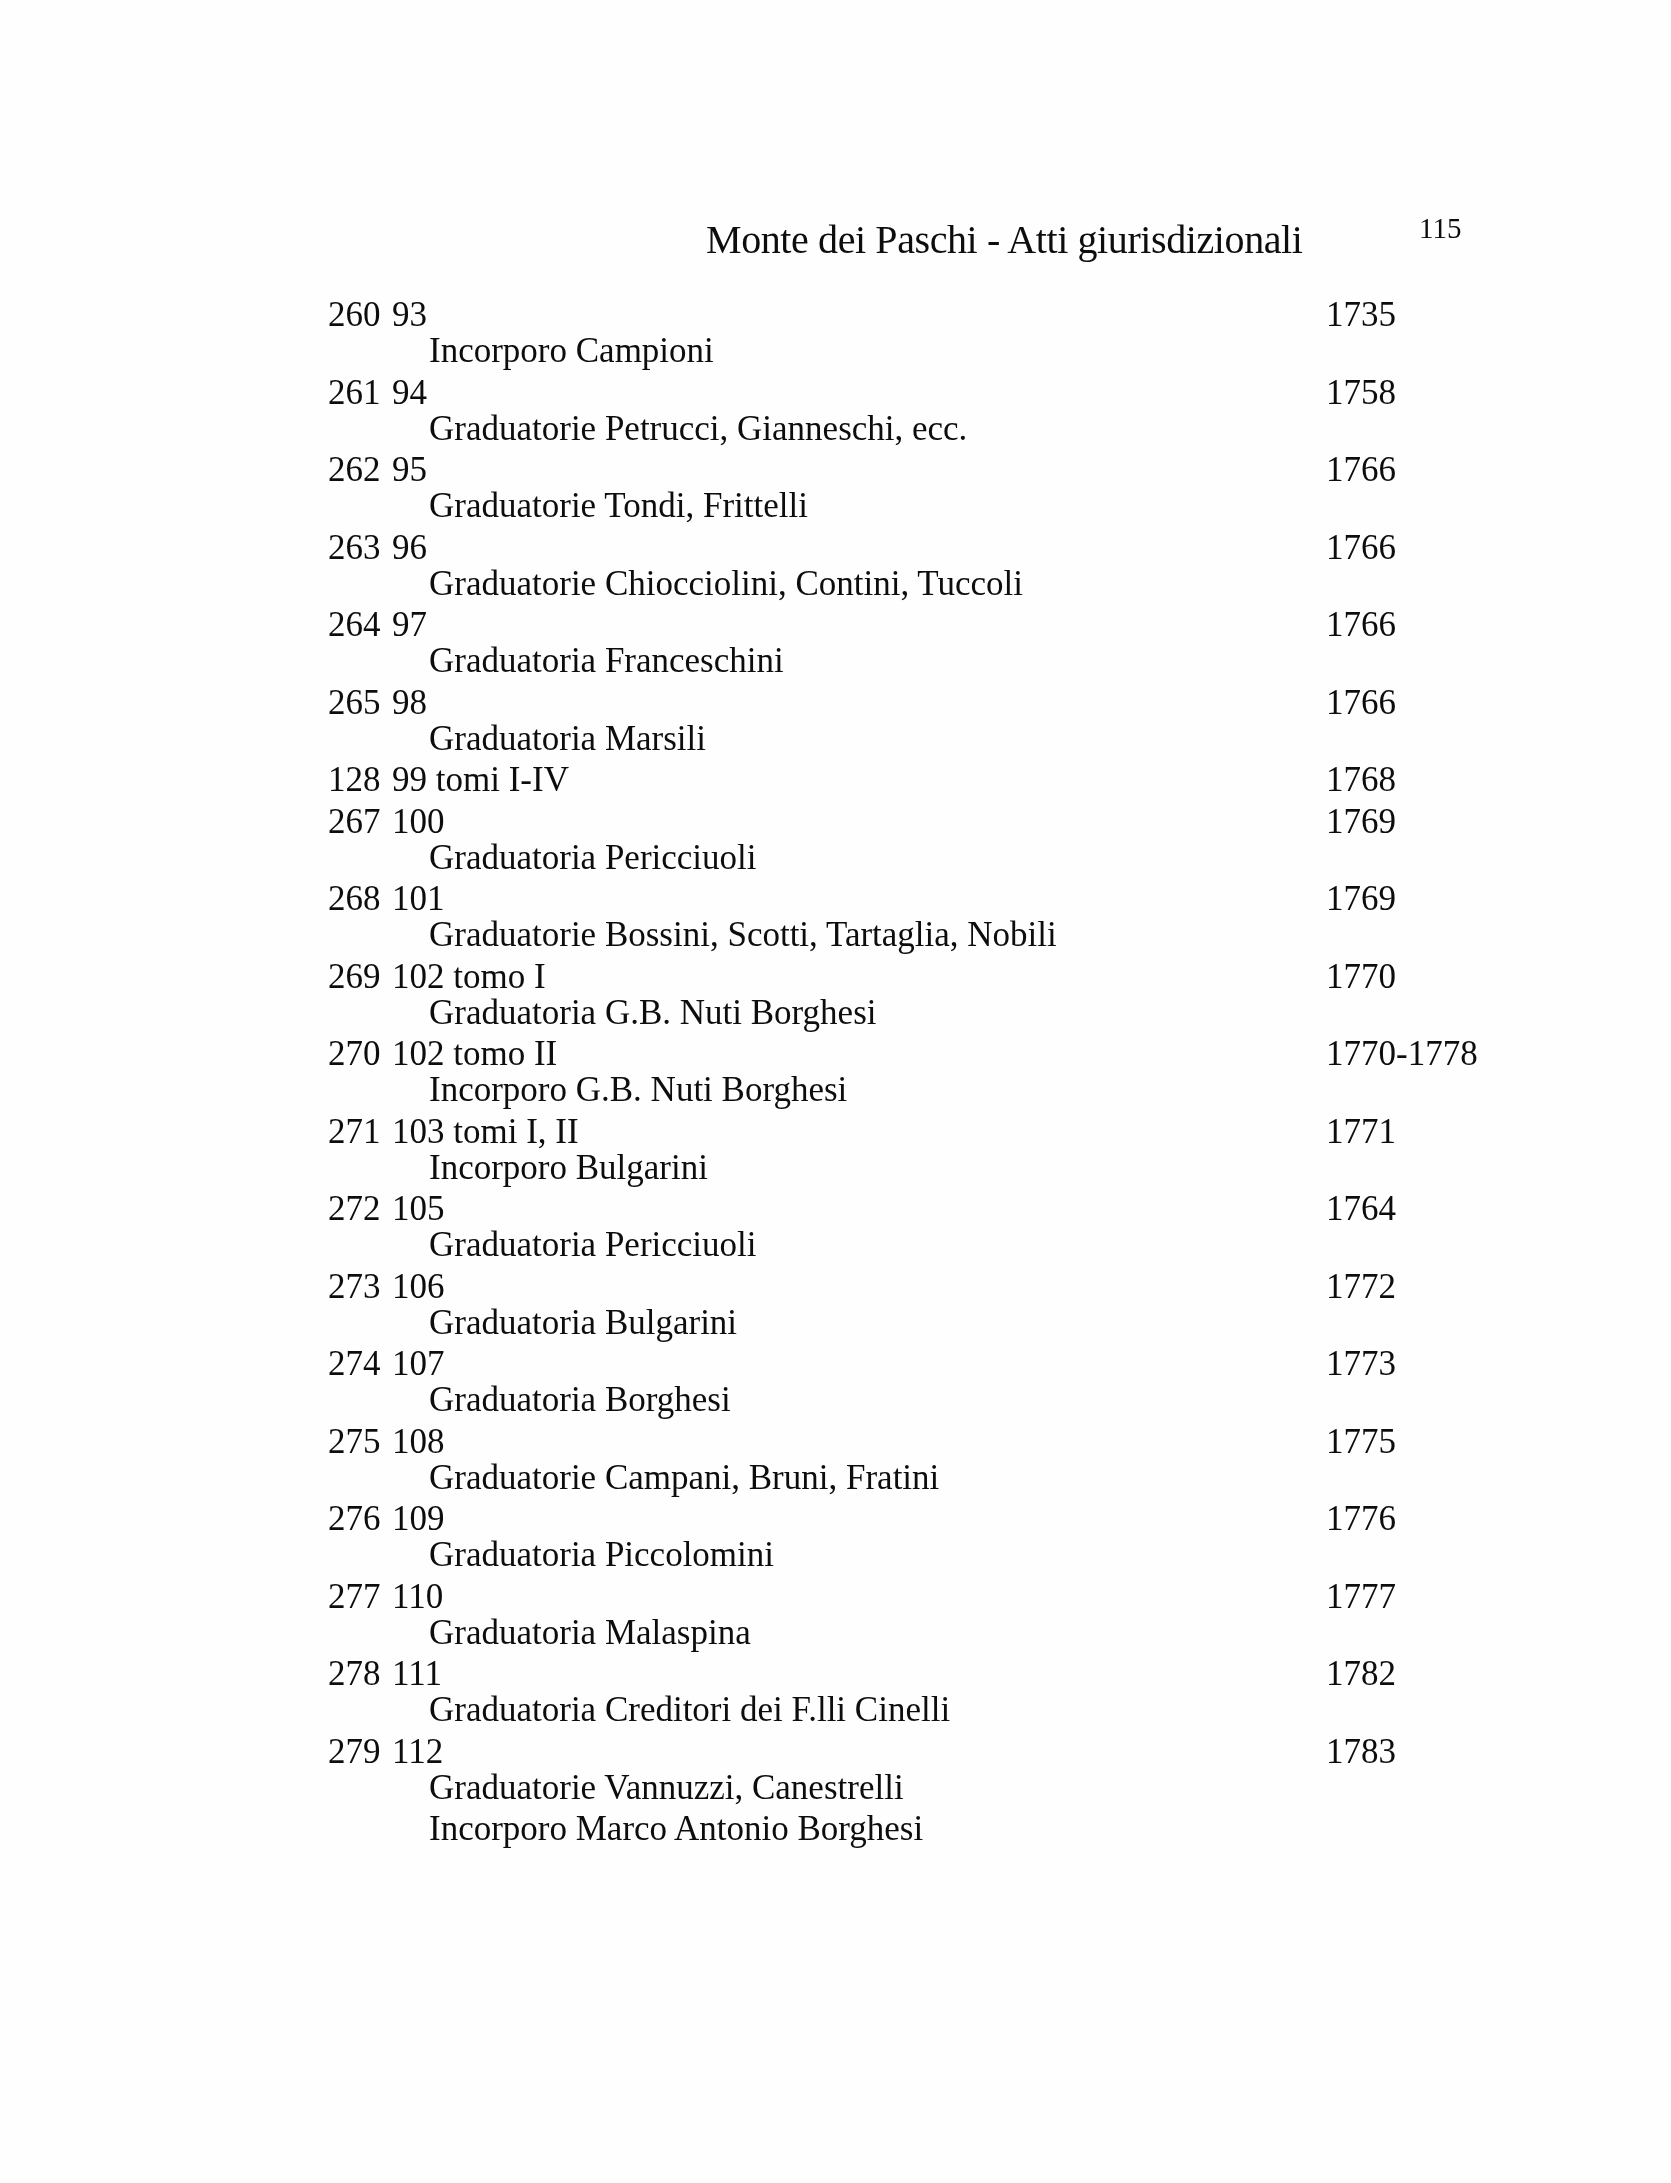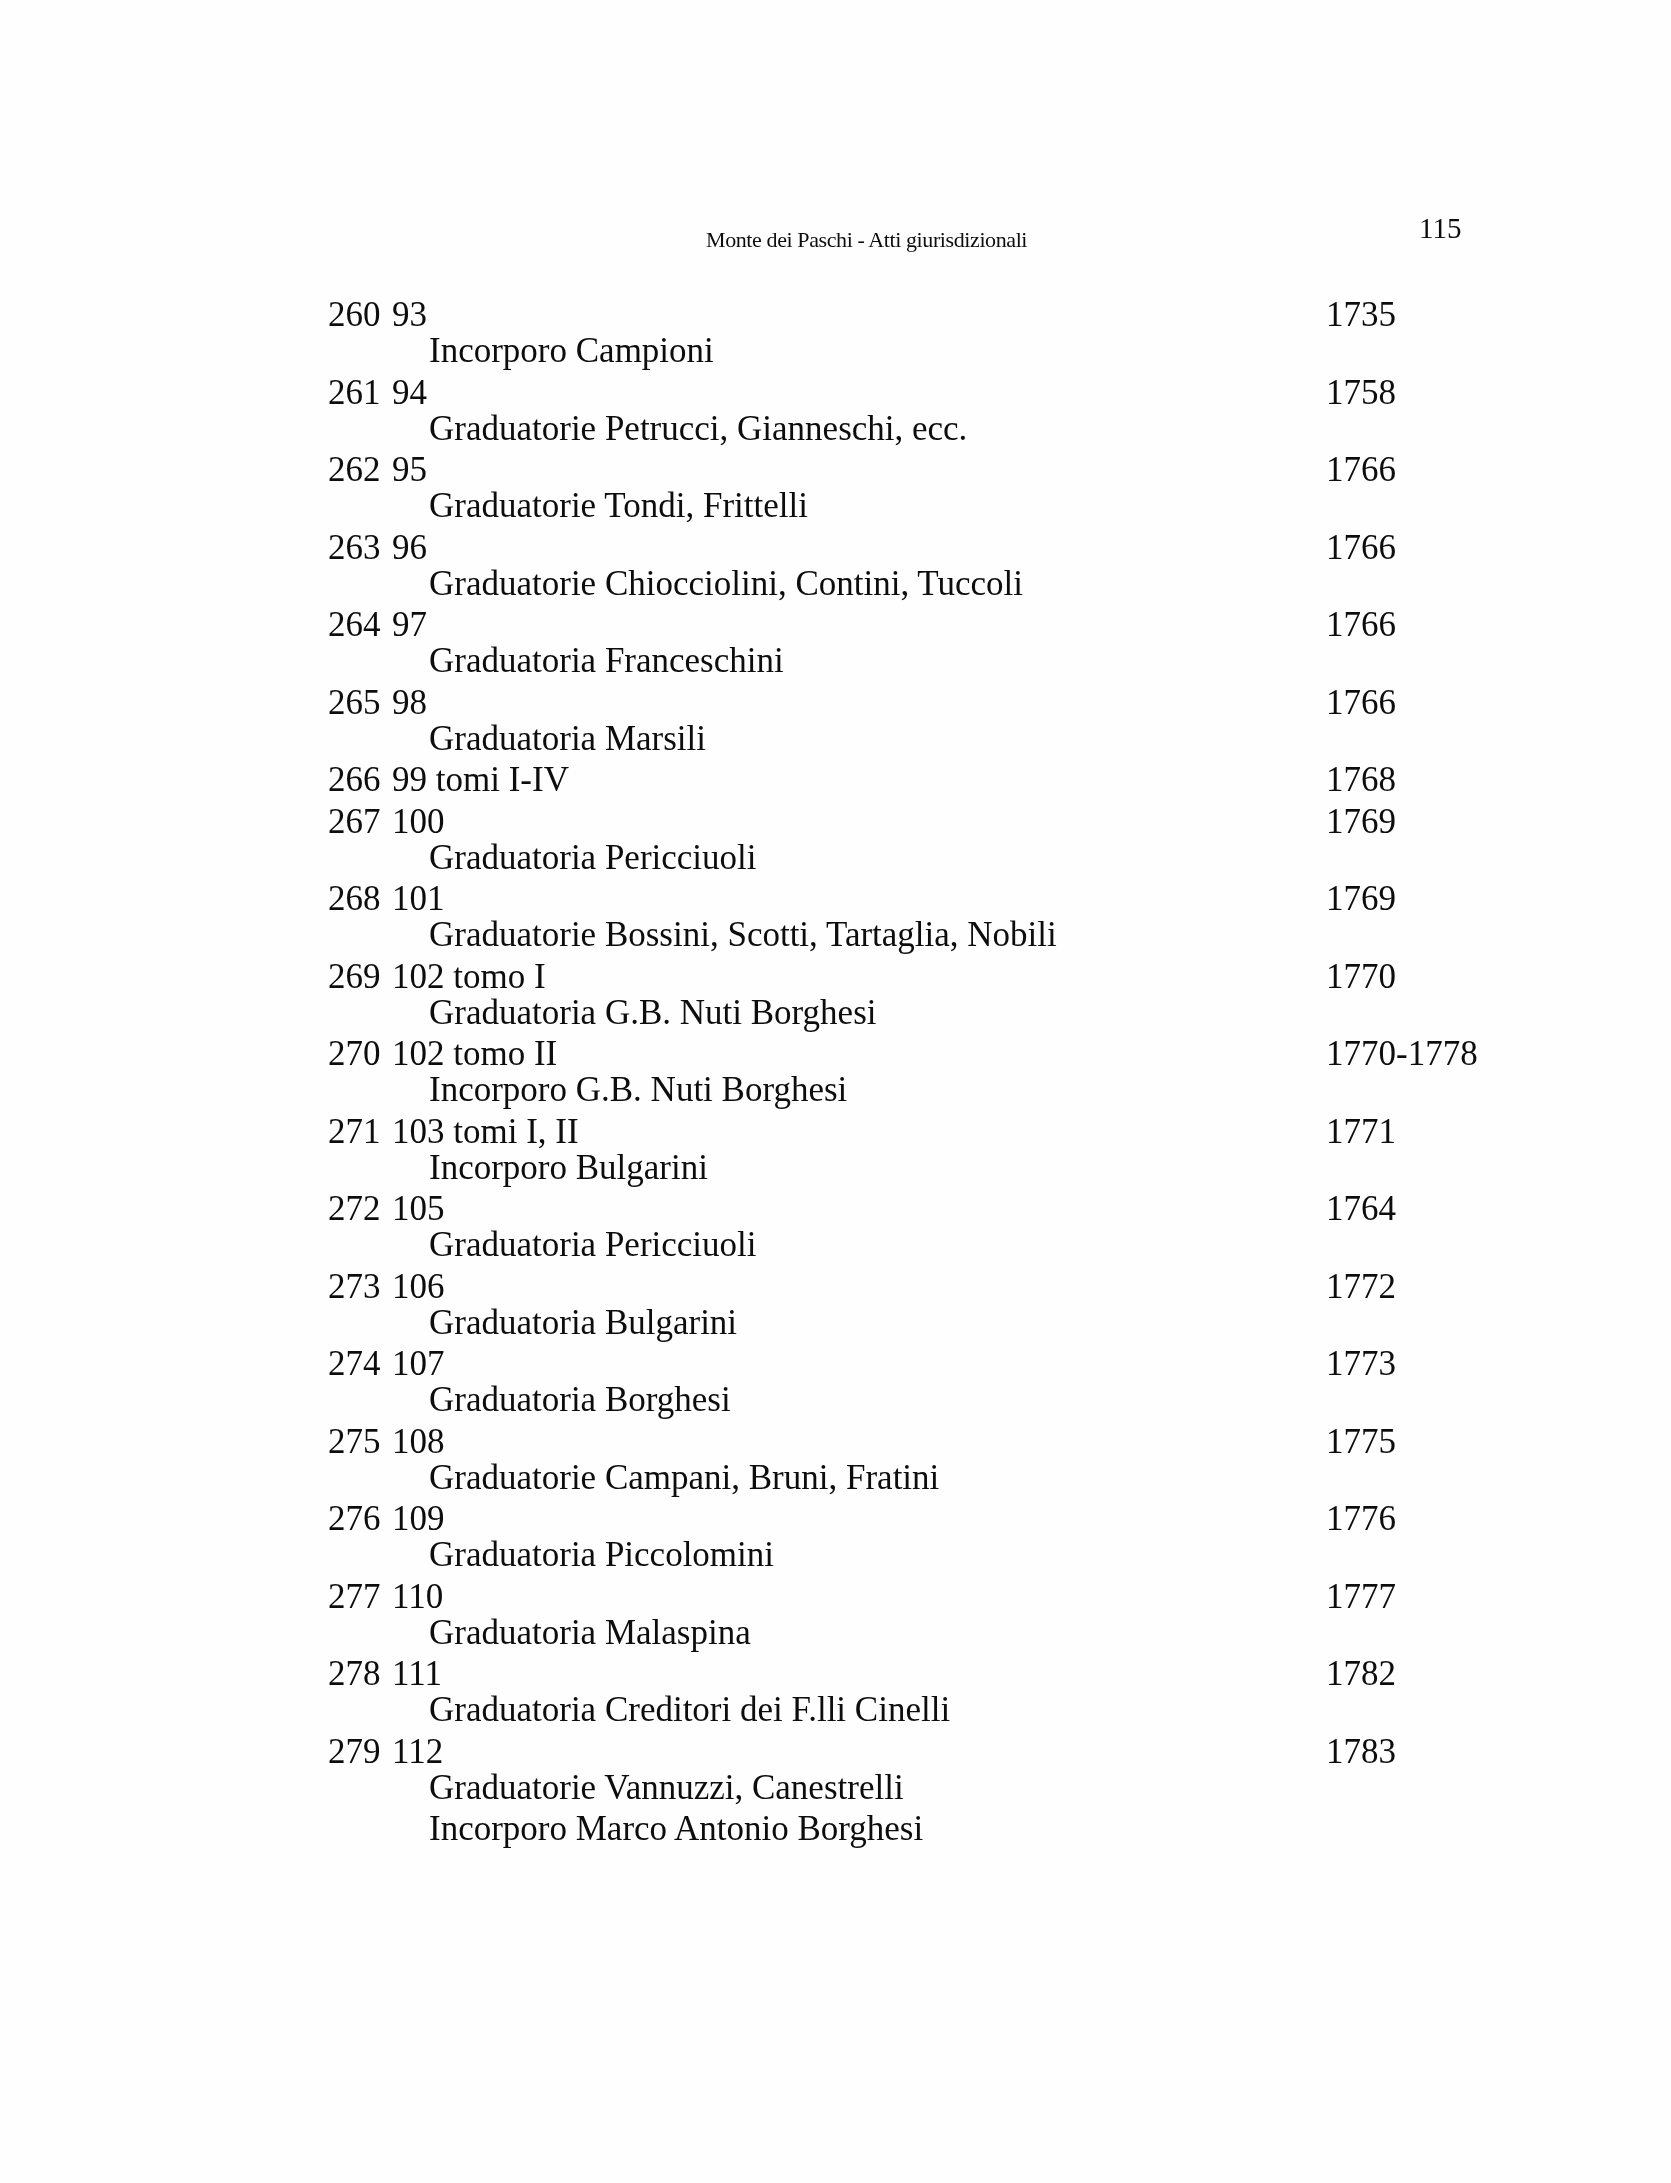--- a/index.html
+++ b/index.html
@@ -15,21 +15,21 @@
     background: #fefefe;
     color: #0d0d0d;
     font-family: "Liberation Serif", "DejaVu Serif", serif;
     overflow: hidden;
   }
   
   .running-header {
     position: absolute;
     left: 706px;
     top: 223px;
-    font-size: 22px;
+    font-size: 40px;
     line-height: 33px;
     letter-spacing: -0.4px;
     white-space: nowrap;
   }
   .page-number {
     position: absolute;
     left: 1419px;
     top: 204px;
     font-size: 29px;
     line-height: 48px;
@@ -123,21 +123,21 @@
   <div class="entry">
     <div class="entry-line1">
       <span class="entry-number">265</span><span class="entry-unit">98</span>
       <span class="entry-years">1766</span>
     </div>
     <div class="entry-line2">Graduatoria Marsili</div>
   </div>
 
   <div class="entry">
     <div class="entry-line1">
-      <span class="entry-number">266</span><span class="entry-unit">99 tomi I-IV</span>
+      <span class="entry-number">128</span><span class="entry-unit">99 tomi I-IV</span>
       <span class="entry-years">1768</span>
     </div>
   </div>
 
   <div class="entry">
     <div class="entry-line1">
       <span class="entry-number">267</span><span class="entry-unit">100</span>
       <span class="entry-years">1769</span>
     </div>
     <div class="entry-line2">Graduatoria Pericciuoli</div>

